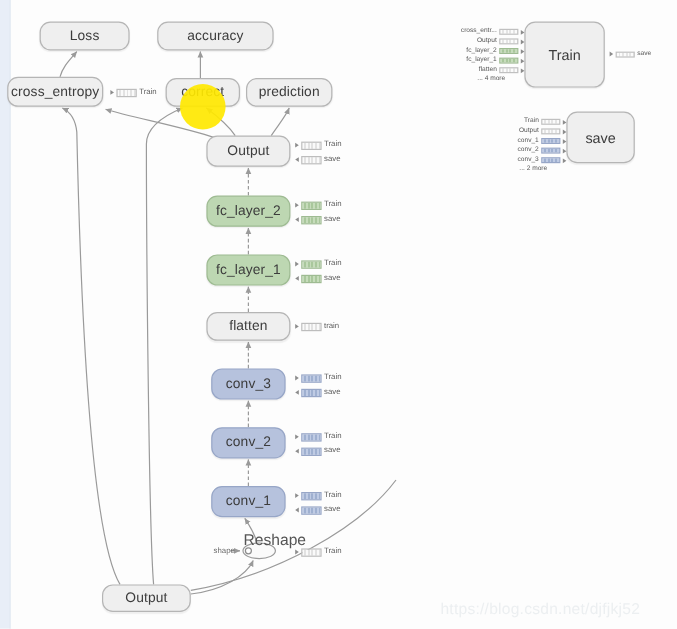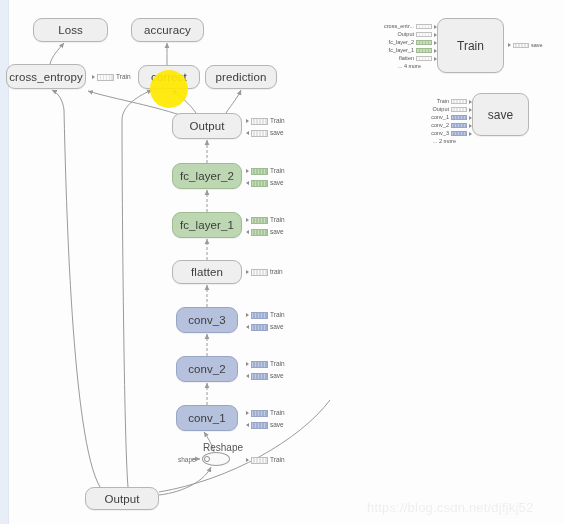--- a/index.html
+++ b/index.html
@@ -71,21 +71,21 @@
 
   
   .op-node {
     position: absolute;
     border: 1px solid #9a9a9a;
     background: #fafafa;
     border-radius: 50%;
   }
   .op-label {
     position: absolute;
-    font-size: 10px;
+    font-size: 13px;
     color: #555;
     white-space: nowrap;
   }
   .small-circle {
     position: absolute;
     width: 6px; height: 6px;
     border: 1px solid #8d8d8d;
     background: #fff;
     border-radius: 50%;
   }
@@ -262,21 +262,21 @@
       <path d="M128,487 C124,440 122,200 122,120 C122,105 140,95 152,90" marker-end="url(#ah)"></path>
 
       <path d="M159,492 C230,480 300,440 330,400"></path>
     </g>
   </svg>
 
   <div id="nodes-layer">
       <div class="node plain" style="left: 33px; top: 18px; width: 75px; height: 24px;">
         <span>Loss</span>
       </div>
-      <div class="node plain" style="left: 131px; top: 18px; width: 73px; height: 24px;">
+      <div class="node plain" style="left: 131px; top: 18px; width: 97px; height: 24px;">
         <span>accuracy</span>
       </div>
       <div class="node plain" style="left: 6px; top: 64px; width: 80px; height: 25px;">
         <span>cross_entropy</span>
       </div>
       <div class="node plain" style="left: 138px; top: 65px; width: 62px; height: 24px;">
         <span>correct</span>
       </div>
       <div class="node plain" style="left: 205px; top: 65px; width: 72px; height: 24px;">
         <span>prediction</span>

